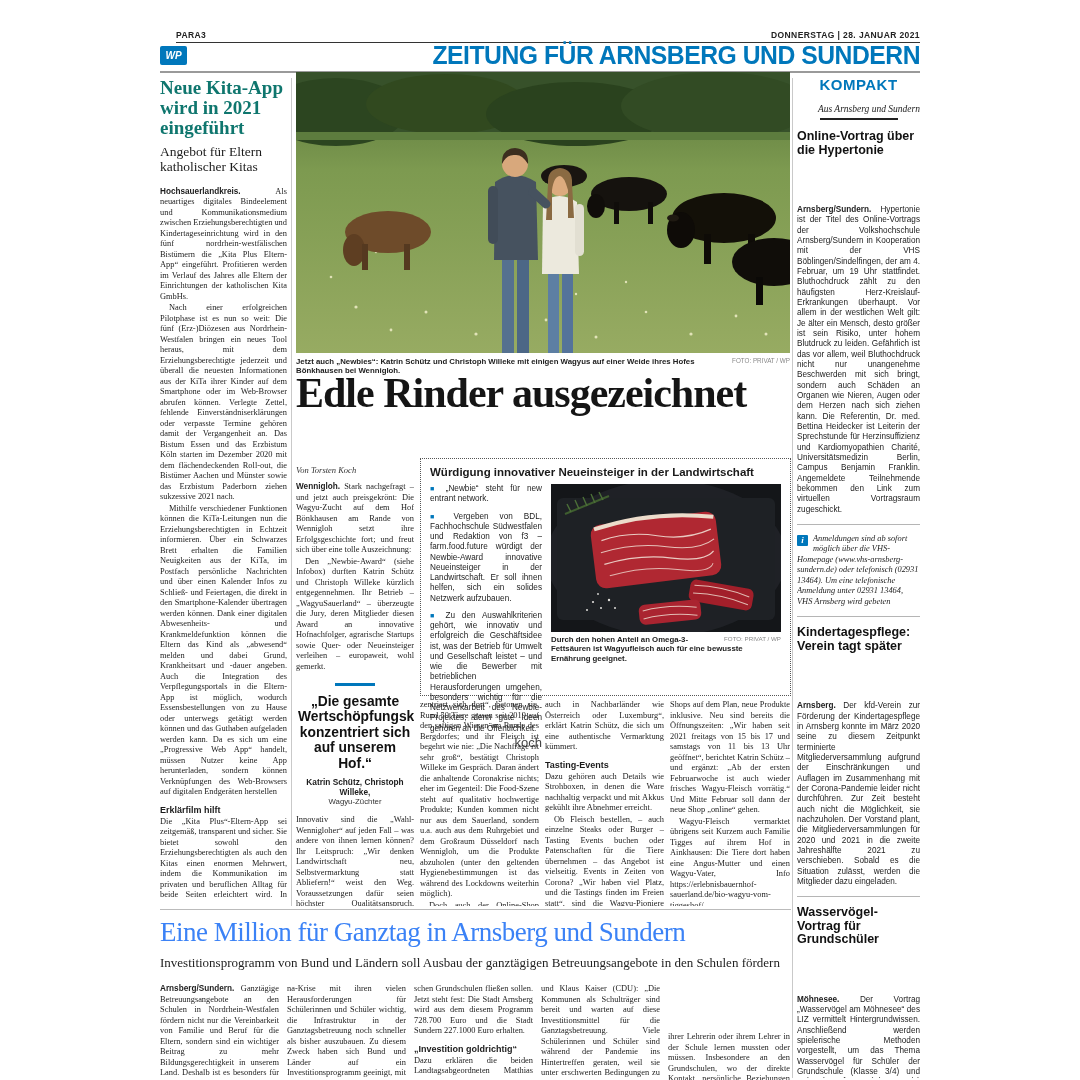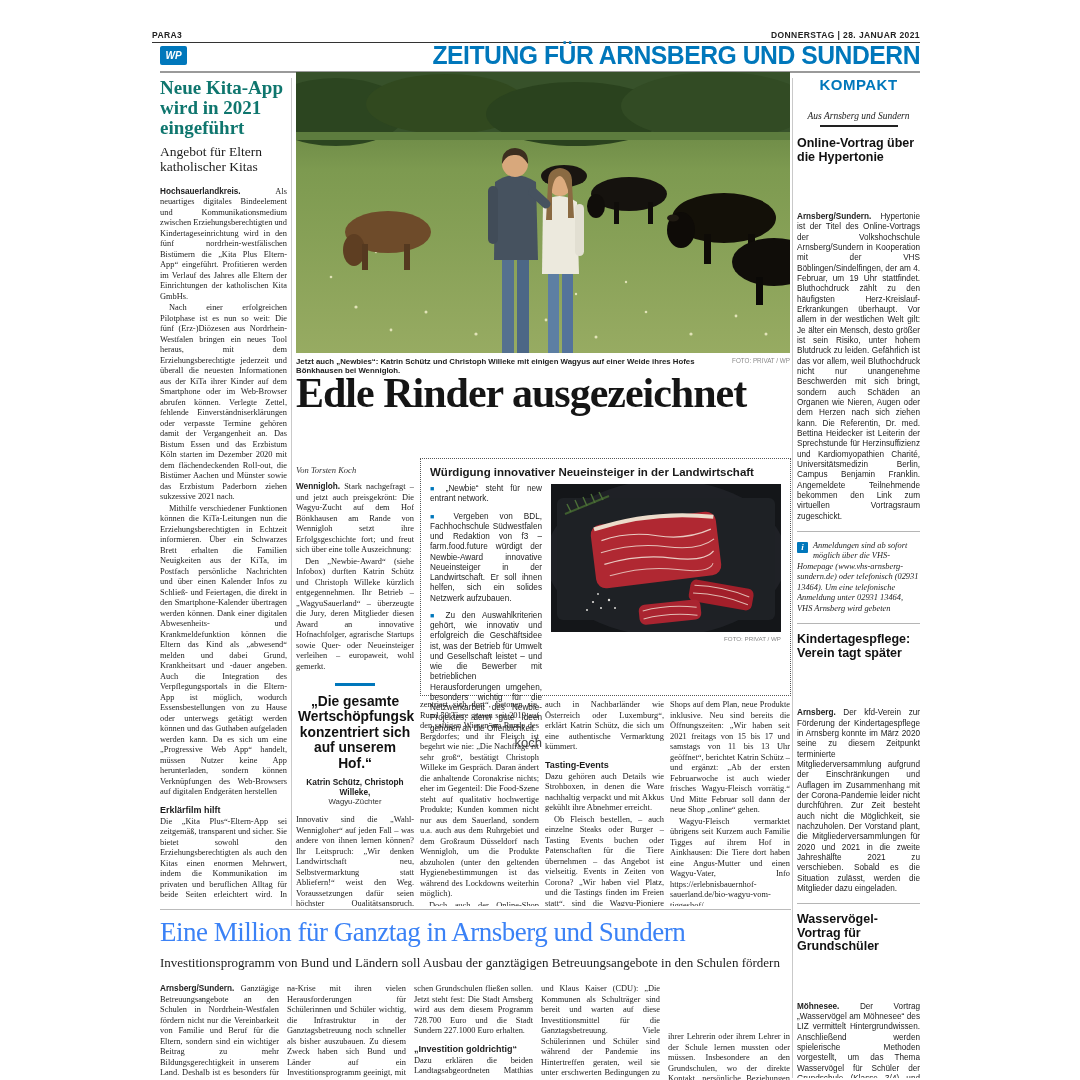--- a/index.html
+++ b/index.html
@@ -1,20 +1,20 @@
 <!DOCTYPE html>
 <html lang="de"><head>
 <meta charset="utf-8">
 <style>
   html,body{margin:0;padding:0;background:#fff;}
   #page{position:relative;width:1080px;height:1080px;background:#ffffff;overflow:hidden;
         font-family:"Liberation Serif",serif;color:#1c1c1c;}
   .abs{position:absolute;}
   
-  .toprow{left:152px;right:160px;top:30px;height:12px;display:flex;justify-content:space-between;
+  .toprow{left:176px;right:160px;top:30px;height:12px;display:flex;justify-content:space-between;
           font-family:"Liberation Sans",sans-serif;font-size:8.5px;font-weight:bold;color:#222;
           border-bottom:1px solid #333;letter-spacing:.4px;}
   .wp-logo{left:160px;top:46px;width:27px;height:19px;background:#0077bb;color:#fff;
            font-family:"Liberation Sans",sans-serif;font-weight:bold;font-style:italic;
            font-size:10px;display:flex;align-items:center;justify-content:center;border-radius:2px;}
   .masthead{left:160px;right:160px;top:40px;text-align:right;color:#0077bb;
             font-family:"Liberation Sans",sans-serif;font-weight:bold;font-size:26px;
             letter-spacing:-.5px;transform:scaleX(.95);transform-origin:right;}
   .mastrule{left:160px;right:160px;top:71px;height:2px;background:#9a9a9a;}
   
@@ -61,22 +61,22 @@
           line-height:1.2;margin-top:3px;color:#222;}
   .ib-cap .credit{font-weight:normal;font-size:6.2px;color:#888;float:right;}
   
   .headline-bottom{left:160px;top:917px;width:632px;font-size:27px;font-weight:normal;
                    letter-spacing:-.5px;color:#3b82f6;}
   .subhead-bottom{left:160px;top:955px;width:632px;font-size:13px;color:#222;}
   
   .sidebar{left:797px;top:76px;width:123px;height:1002px;overflow:hidden;
            font-family:"Liberation Sans",sans-serif;}
   .k-title{text-align:center;color:#0077bb;font-weight:bold;font-size:15px;letter-spacing:.5px;}
-  .k-sub{text-align:center;font-family:"Liberation Serif",serif;font-style:italic;font-size:9.5px;
-         color:#222;margin-top:18px;}
+  .k-sub{text-align:right;font-family:"Liberation Serif",serif;font-style:italic;font-size:9.5px;
+         color:#222;margin-top:11px;}
   .k-rule{width:78px;height:2px;background:#222;margin:4px auto 10px auto;}
   .k-item h3{margin:0 0 3px 0;font-size:12.5px;line-height:1.08;font-weight:bold;color:#111;}
   .k-item .k-body{font-size:8.2px;line-height:1.26;text-align:justify;color:#1c1c1c;margin-top:48px;}
   .k-item .k-lead{font-weight:bold;}
   .k-sep{border-top:1px solid #b5b5b5;margin:9px 0;}
   .k-note{font-family:"Liberation Serif",serif;font-style:italic;font-size:8.4px;line-height:1.25;
           margin:8px 0 0 0;}
   .k-note .i-icon{float:left;width:11px;height:11px;background:#0077bb;color:#fff;border-radius:1px;
           font-family:"Liberation Serif",serif;font-style:italic;font-weight:bold;font-size:9px;
           text-align:center;line-height:11px;margin:1px 5px 1px 0;}
@@ -243,20 +243,21 @@
                 <circle cx="50" cy="124" r="1"></circle>
                 <circle cx="58" cy="116" r="1.2"></circle>
               <circle cx="47" cy="110" r="0.9"></circle>
                 <circle cx="64" cy="124" r="1"></circle>
                 <circle cx="36" cy="126" r="1"></circle>
             </g>
           </svg>
         </div>
         <div class="ib-cap">
           <span class="credit">FOTO: PRIVAT / WP</span>
+          <span>Durch den hohen Anteil an Omega-3-Fettsäuren ist Wagyufleisch auch für eine bewusste Ernährung geeignet.</span>
         </div>
       </div>
     </div>
   </div>
 
   <div class="abs col bodytext" style="left:420px;top:700px;width:119px;height:206px;">
     <p>zentriert sich dort“, betonen sie. Rund 50 Tiere grasen seit 2019 auf den saftigen Wiesen am Rande des Bergdorfes; und ihr Fleisch ist begehrt wie nie: „Die Nachfrage ist sehr groß“, bestätigt Christoph Willeke im Gespräch. Daran ändert die anhaltende Coronakrise nichts; eher im Gegenteil: Die Food-Szene steht auf qualitativ hochwertige Produkte; Kunden kommen nicht nur aus dem Sauerland, sondern u.a. auch aus dem Ruhrgebiet und dem Großraum Düsseldorf nach Wennigloh, um die Produkte abzuholen (unter den geltenden Hygienebestimmungen ist das während des Lockdowns weiterhin möglich).</p>
     <p class="ind">Doch auch der Online-Shop wird deutlich häufiger besucht:</p>
 
   </div>

